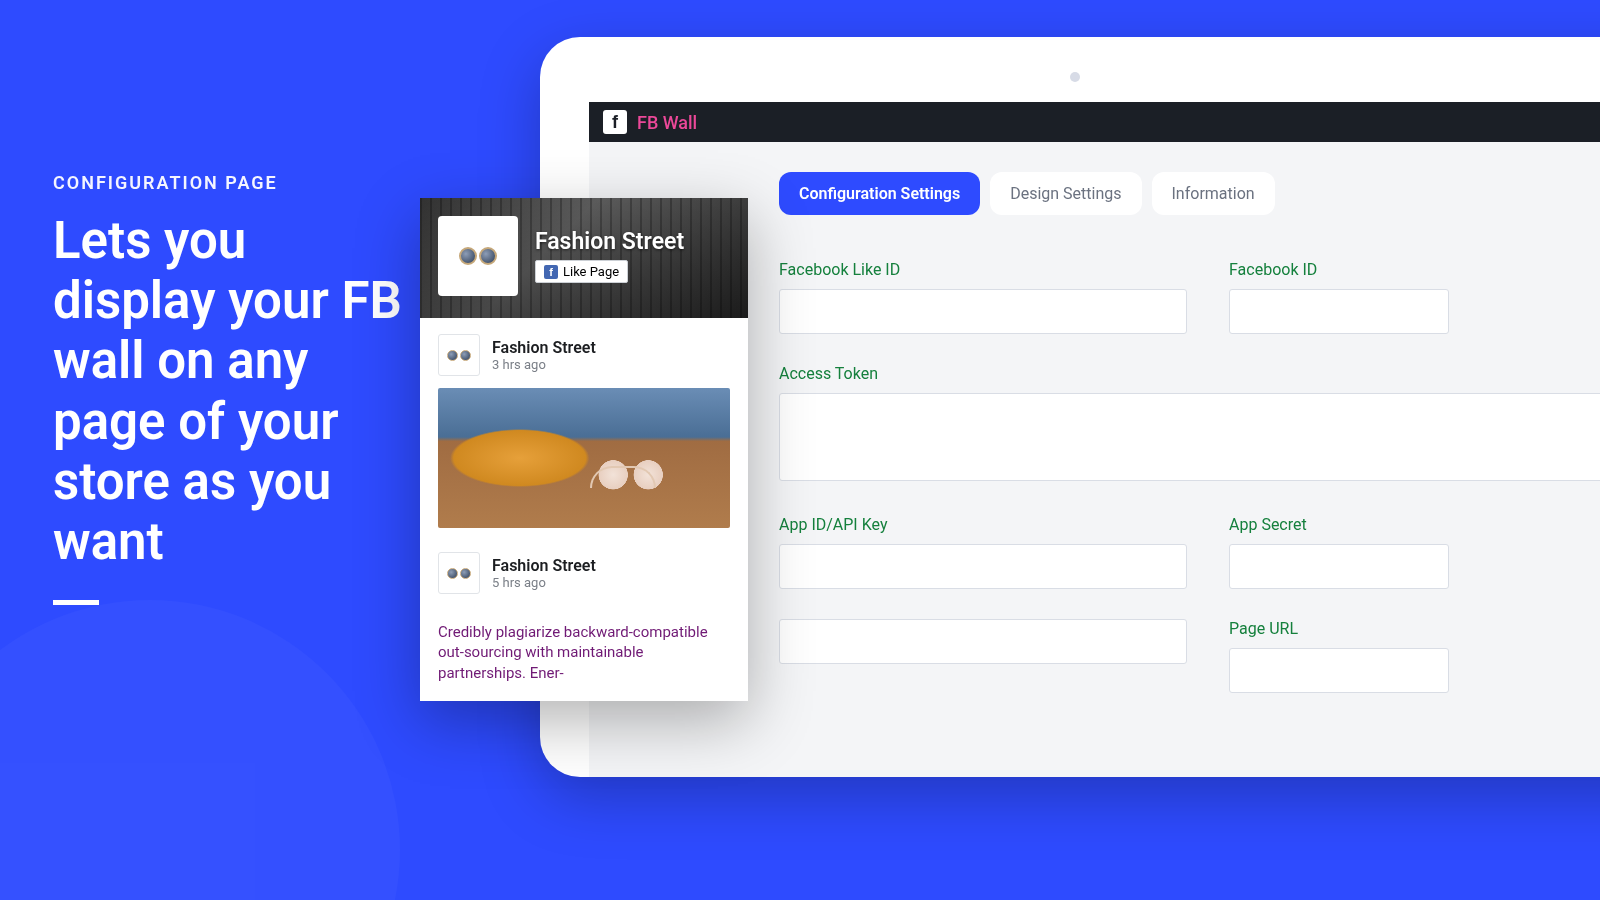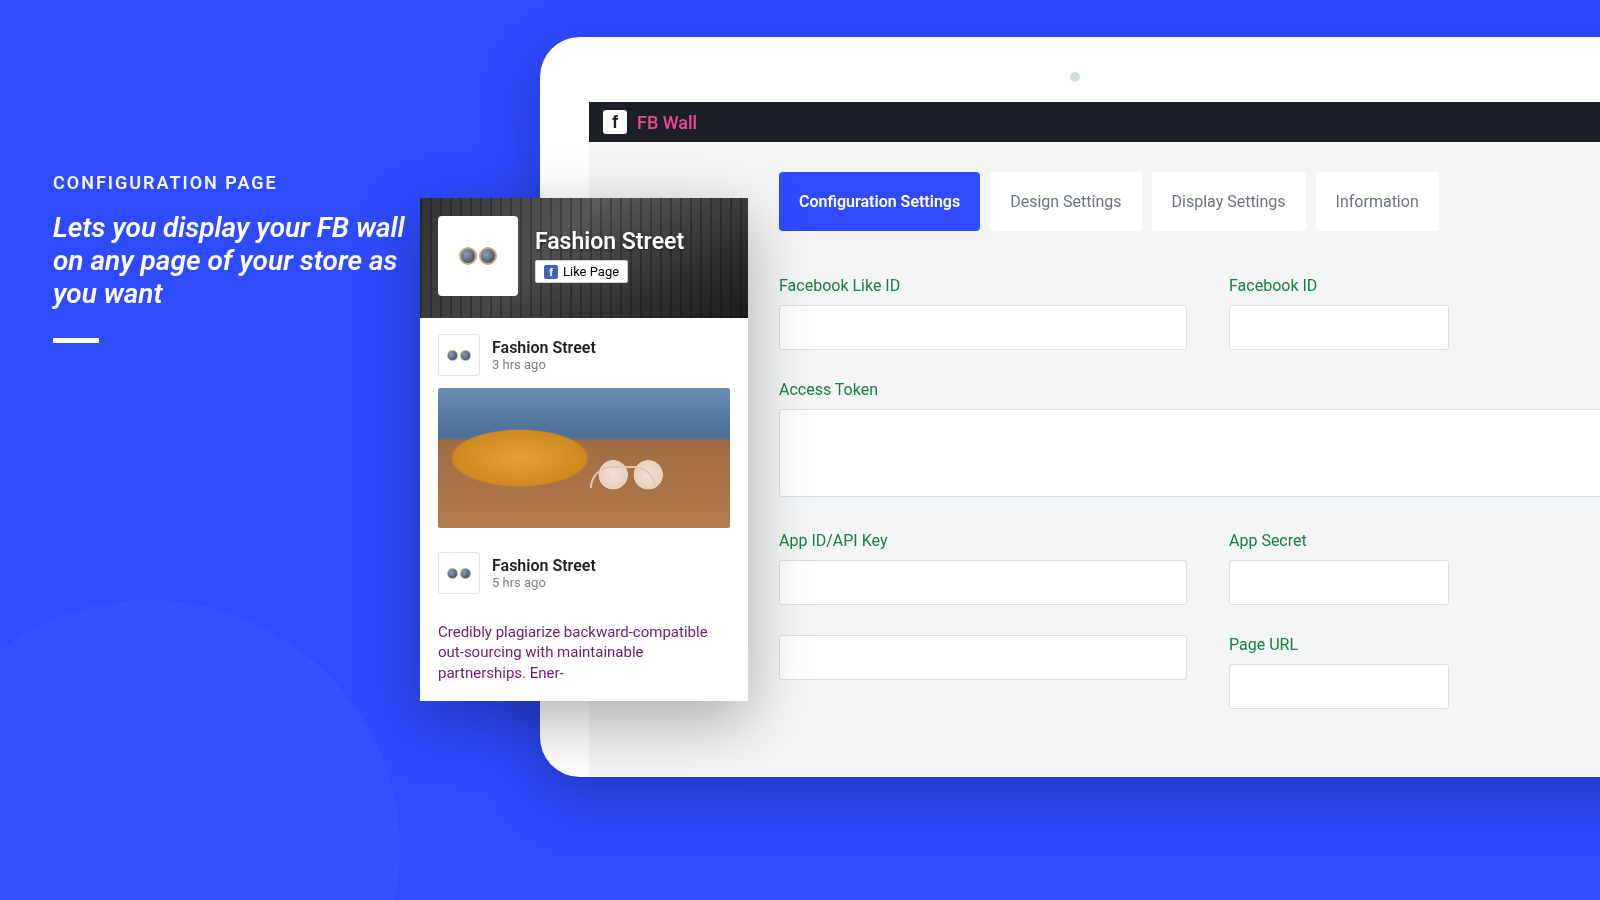--- a/index.html
+++ b/index.html
@@ -28,24 +28,23 @@
   max-width: 360px;
 }
 .hero-eyebrow {
   font-size: 18px;
   letter-spacing: 2px;
   font-weight: 600;
   opacity: 0.95;
   margin-bottom: 18px;
 }
 .hero-title {
-  font-size: 28px;
+  font-size: 51px;
   line-height: 1.18;
   font-weight: 600;
-  font-style: italic;
 }
 .hero-underline {
   width: 46px;
   height: 5px;
   background: #fff;
   margin-top: 28px;
 }
 .app-window {
   position: absolute;
   left: 540px;
@@ -104,23 +103,23 @@
   bottom: 0;
   background: #f4f5f7;
   padding: 30px 0 0 190px;
 }
 .tabs {
   display: flex;
   gap: 10px;
   margin-bottom: 45px;
 }
 .tab {
-  padding: 20px 20px;
-  background: #fff;
-  border-radius: 4px;
+  padding: 12px 20px;
+  background: #fff;
+  border-radius: 12px;
   color: #6b7280;
   font-size: 16px;
   cursor: pointer;
 }
 .tab.active {
   background: #2e4bff;
   color: #fff;
   font-weight: 600;
 }
 .form-row {
@@ -317,21 +316,20 @@
 
   <div class="app-header">
     <div class="fb-icon-box">f</div>
     <div class="app-header-title">FB Wall</div>
   </div>
 
   <div class="app-body">
     <div class="tabs">
       <div class="tab active">Configuration Settings</div>
       <div class="tab">Design Settings</div>
-      <div class="tab">Display Settings</div>
       <div class="tab">Information</div>
     </div>
 
     <div class="form-row">
       <div class="form-group">
         <label class="form-label">Facebook Like ID</label>
         <input class="form-input" value="" style="">
       </div>
       <div class="form-group sm">
         <label class="form-label">Facebook ID</label>

